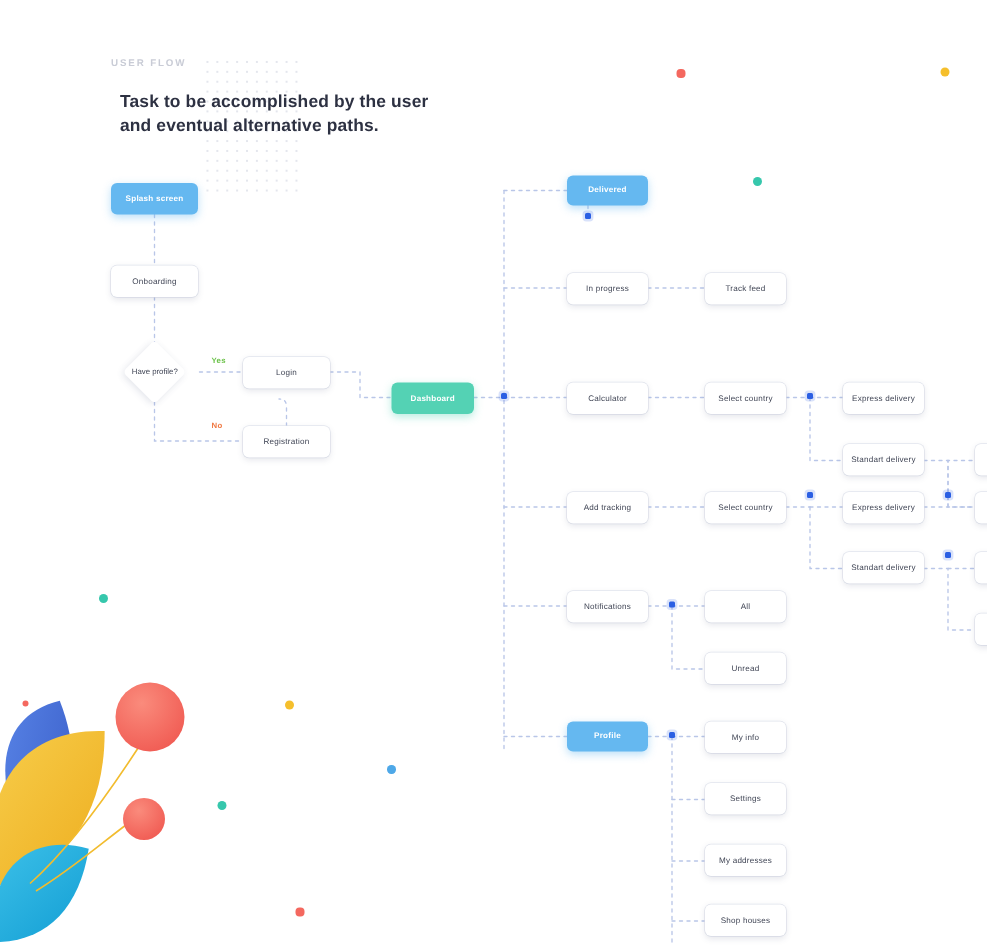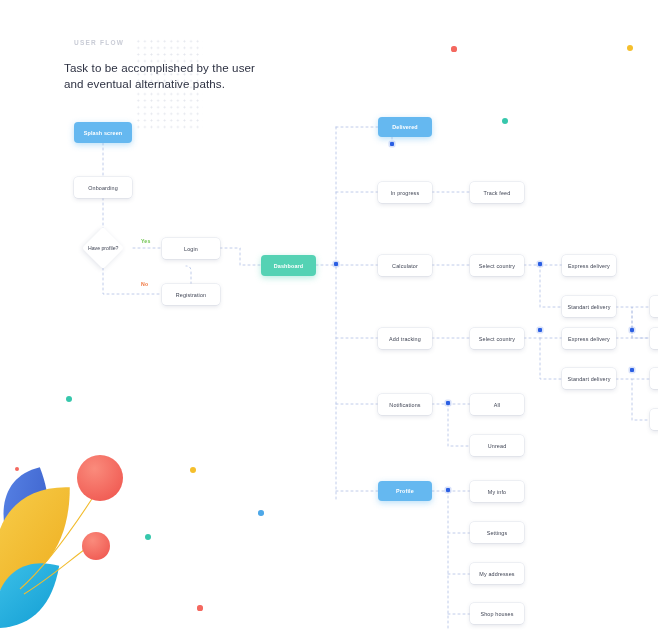--- a/index.html
+++ b/index.html
@@ -19,22 +19,22 @@
   #nodes{z-index:3;position:absolute;left:0;top:0;width:658px;height:634px;}
 
   
   .kicker{
     position:absolute;left:74px;top:39px;
     font-size:6.5px;letter-spacing:1.25px;font-weight:700;
     color:#c9ccd6;text-transform:uppercase;
     z-index:4;
   }
   .headline{
-    position:absolute;left:64px;top:60px;width:260px;
-    font-size:11.6px;line-height:15.5px;font-weight:400;
+    position:absolute;left:80px;top:60px;width:260px;
+    font-size:11.6px;line-height:15.5px;font-weight:700;
     color:#2d3142;letter-spacing:.1px;
     z-index:4;white-space:pre-line;
   }
 
   
   #dotgrid{
     position:absolute;left:135px;top:38px;width:68px;height:94px;
     z-index:0;
     background-image:radial-gradient(#dfe2ea 0.9px, transparent 1px);
     background-size:6.6px 6.6px;

